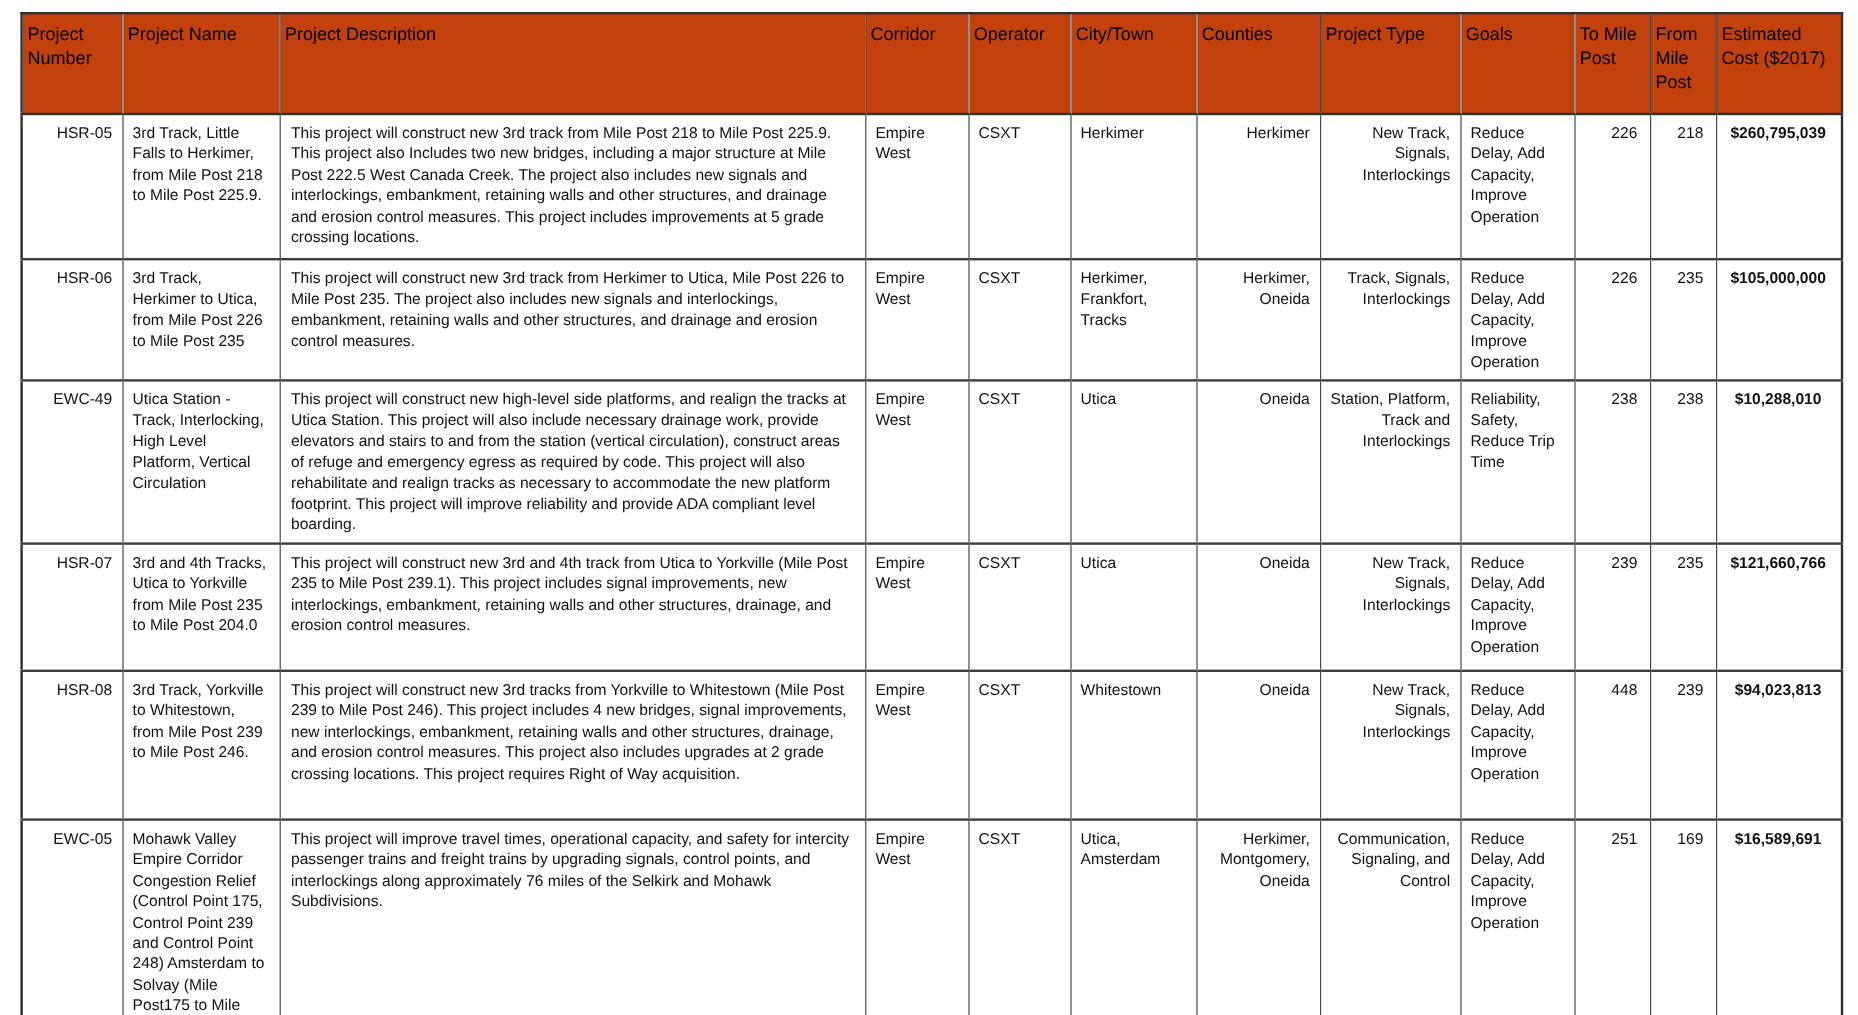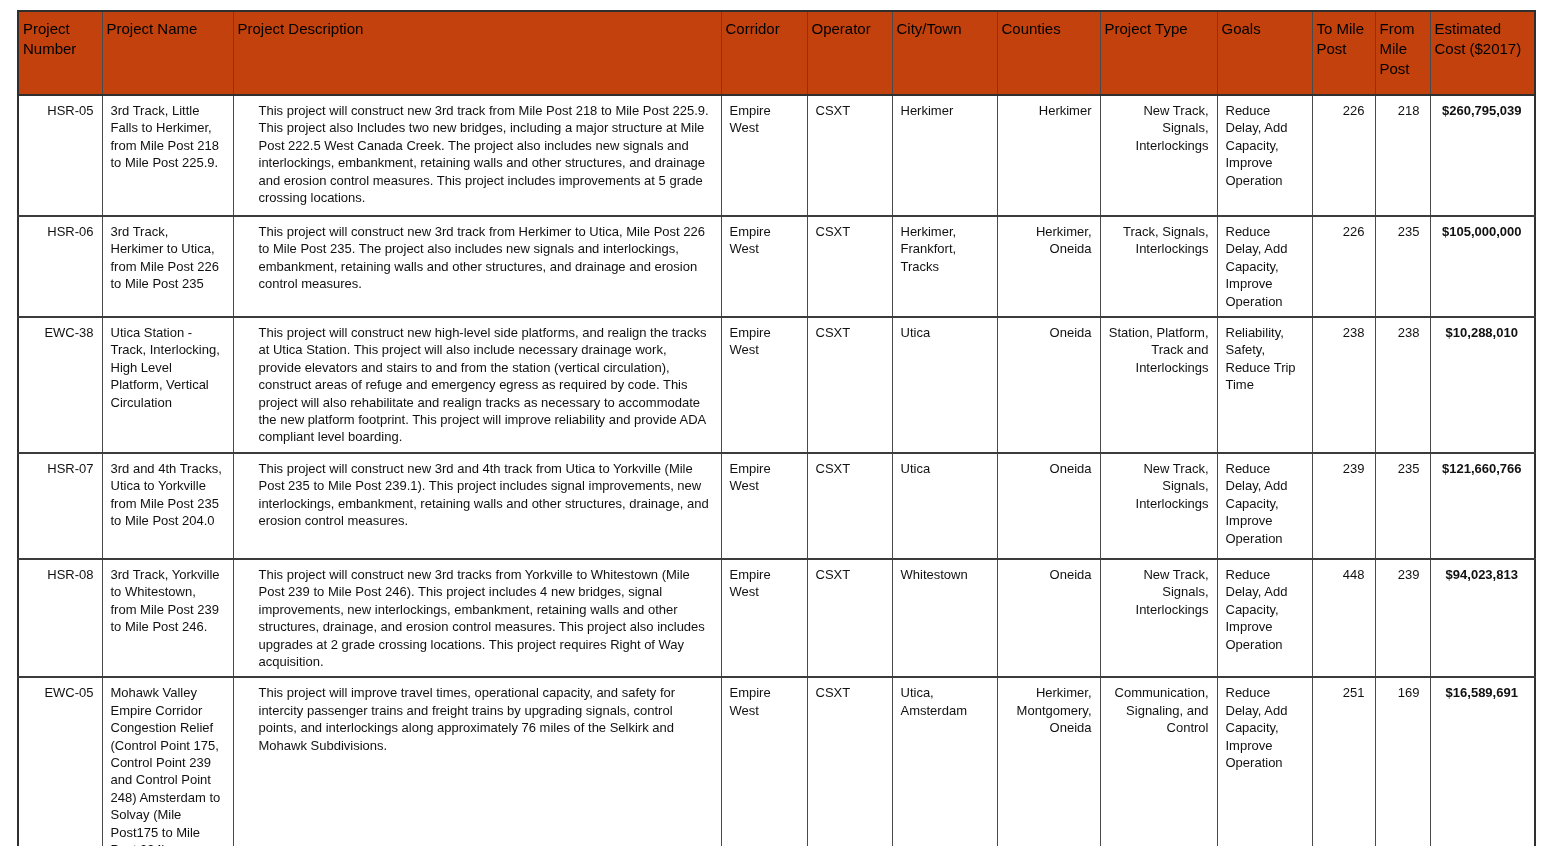--- a/index.html
+++ b/index.html
@@ -39,26 +39,26 @@
     height: 84px;
     border-bottom: 2px solid #2f2f2f;
   }
   tbody td {
     font-size: 13px;
     line-height: 1.34;
     color: #111;
     padding: 6px 8px;
     border-top: 2px solid #3c3c3c;
   }
-  tbody td.c-description { padding: 6px 10px 6px 25px; margin-left: 32px; }
+  tbody td.c-description { padding: 6px 10px 6px 9px; margin-left: 32px; }
   tbody tr:nth-child(1) { height: 121px; }
   tbody tr:nth-child(2) { height: 96px; }
   tbody tr:nth-child(3) { height: 128px; }
   tbody tr:nth-child(4) { height: 106px; }
-  tbody tr:nth-child(5) { height: 106px; }
+  tbody tr:nth-child(5) { height: 124px; }
   tbody tr:nth-child(6) { height: 176px; }
   .al-c { text-align: right; }
   .al-r { text-align: right; }
   .bold { font-weight: bold; }
   td.c-to_mile_post, td.c-from_mile_post { padding-right: 10px; margin-left: 44px; }
   td.c-estimated_cost { padding-right: 9px; text-align: center; }
 </style>
 </head>
 <body>
 
@@ -117,21 +117,21 @@
           <td class="c-operator">CSXT</td>
           <td class="c-city_town">Herkimer, Frankfort, Tracks</td>
           <td class="c-counties al-c">Herkimer, Oneida</td>
           <td class="c-project_type al-c">Track, Signals, Interlockings</td>
           <td class="c-goals">Reduce Delay, Add Capacity, Improve Operation</td>
           <td class="c-to_mile_post al-r">226</td>
           <td class="c-from_mile_post al-r">235</td>
           <td class="c-estimated_cost al-r bold">$105,000,000</td>
         </tr>
         <tr>
-          <td class="c-number al-c">EWC-38</td>
+          <td class="c-number al-c">EWC-49</td>
           <td class="c-name">Utica Station -Track, Interlocking, High Level Platform, Vertical Circulation</td>
           <td class="c-description">This project will construct new high-level side platforms, and realign the tracks at Utica Station. This project will also include necessary drainage work, provide elevators and stairs to and from the station (vertical circulation), construct areas of refuge and emergency egress as required by code. This project will also rehabilitate and realign tracks as necessary to accommodate the new platform footprint. This project will improve reliability and provide ADA compliant level boarding.</td>
           <td class="c-corridor">Empire West</td>
           <td class="c-operator">CSXT</td>
           <td class="c-city_town">Utica</td>
           <td class="c-counties al-c">Oneida</td>
           <td class="c-project_type al-c">Station, Platform, Track and Interlockings</td>
           <td class="c-goals">Reliability, Safety, Reduce Trip Time</td>
           <td class="c-to_mile_post al-r">238</td>
           <td class="c-from_mile_post al-r">238</td>

